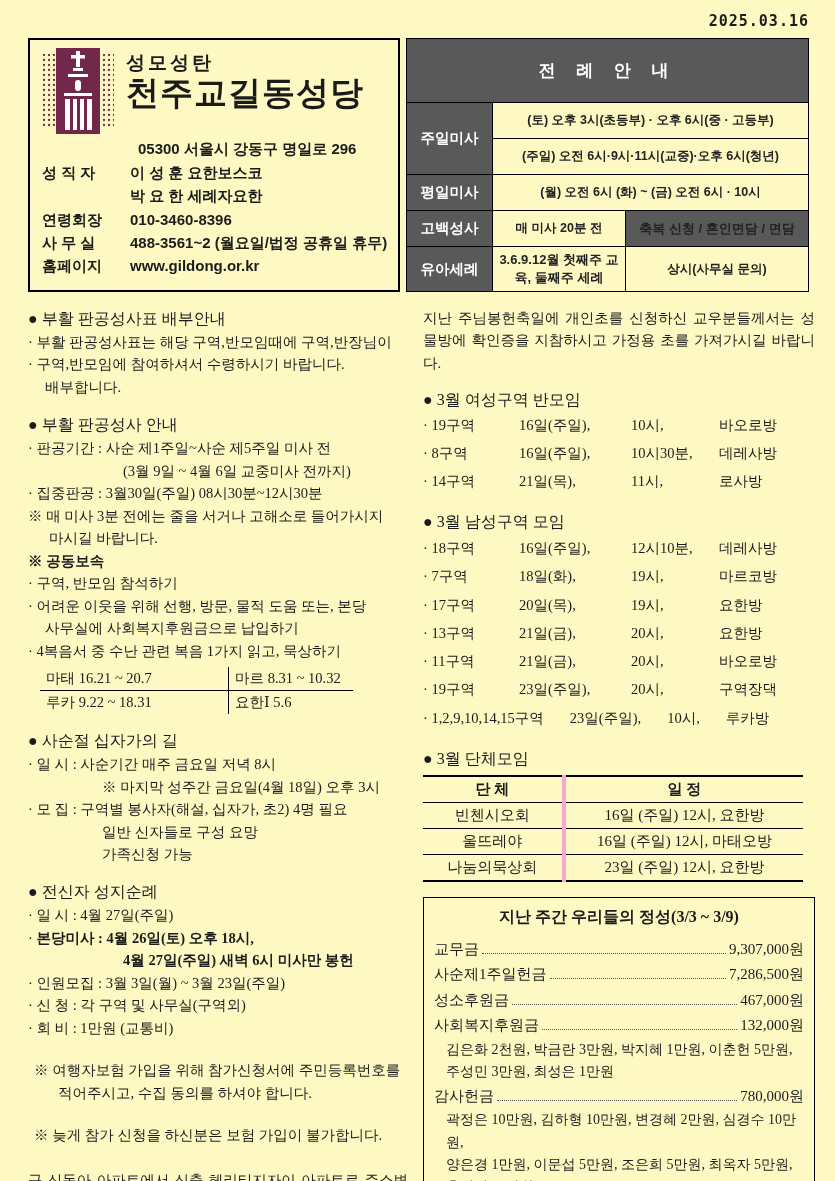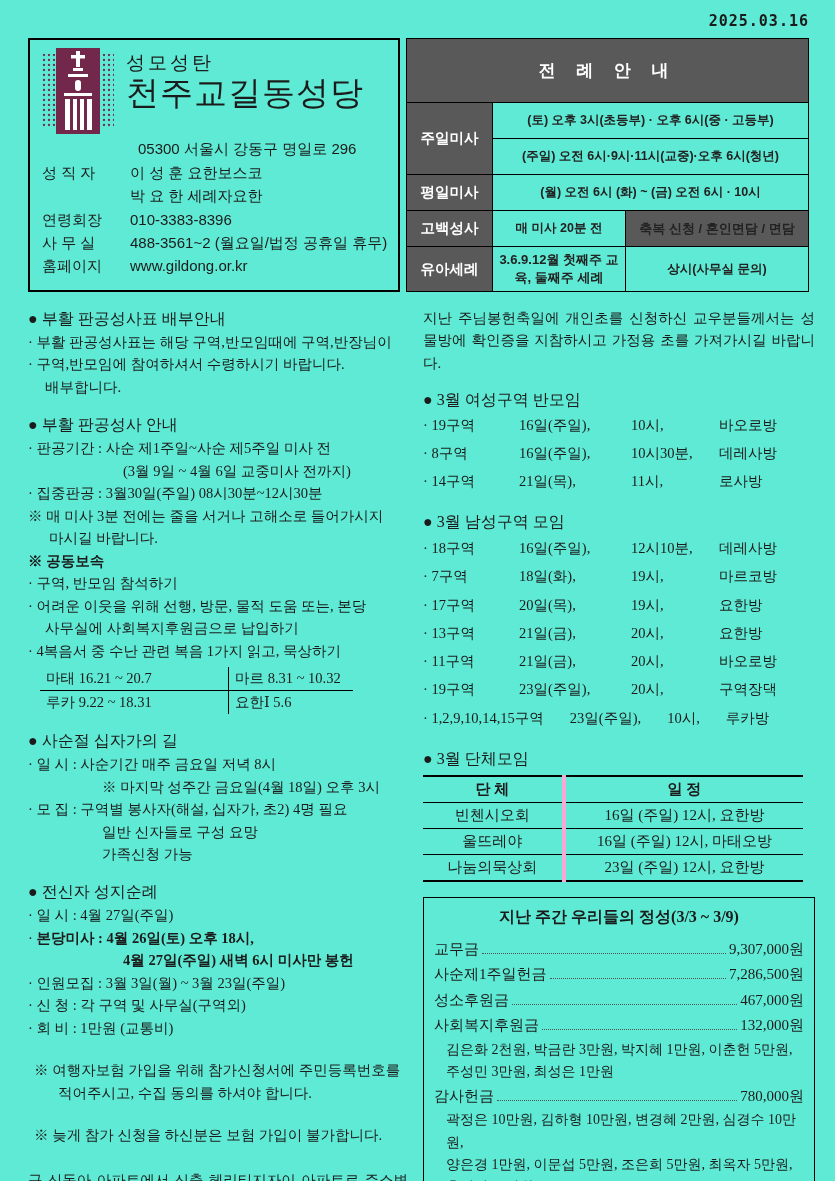--- a/index.html
+++ b/index.html
@@ -1,27 +1,27 @@
 <!DOCTYPE html>
 <html><head>
 <meta charset="utf-8">
 <style>
   html,body { margin:0; padding:0; background:#e9e9e9; }
   .page {
-    width:835px; height:1181px; margin:0 auto; background:#5eead4;
+    width:835px; height:1181px; margin:0 auto; background:#fef9c3;
     box-sizing:border-box; padding:12px 20px 8px 28px; position:relative; overflow:hidden;
     font-family:"Liberation Serif","DejaVu Serif",serif; color:#1b1b1b;
   }
   .date { text-align:right; font-family:"DejaVu Sans Mono",monospace;
           font-size:15px; font-weight:bold; padding-right:6px; letter-spacing:1px; }
 
   
   .top { display:flex; gap:6px; margin-top:8px; align-items:stretch; }
   .idbox { width:372px; border:2px solid #000; box-sizing:border-box; padding:8px 10px 6px 12px;
-           font-family:"Liberation Sans","DejaVu Sans",sans-serif; font-weight:normal; }
+           font-family:"Liberation Sans","DejaVu Sans",sans-serif; font-weight:bold; }
   .idrow { display:flex; gap:12px; align-items:flex-start; }
   .titles { padding-top:4px; }
   .sub   { font-size:19px; letter-spacing:3px; line-height:1.15; }
   .main  { font-size:33px; letter-spacing:1px; line-height:1.15; }
   .addr  { font-size:15px; margin:6px 0 2px 96px; }
   .inforow { display:flex; font-size:15px; line-height:1.55; }
   .lbl { width:88px; flex:none; }
   .val { flex:1; }
 
   table.liturgy { border-collapse:collapse; width:403px; table-layout:fixed;
@@ -114,21 +114,21 @@
       <div class="inforow">
         <span class="lbl">성 직 자</span>
         <span class="val">이 성 훈 요한보스코</span>
       </div>
       <div class="inforow">
         <span class="lbl"></span>
         <span class="val">박 요 한 세례자요한</span>
       </div>
       <div class="inforow">
         <span class="lbl">연령회장</span>
-        <span class="val">010-3383-8396</span>
+        <span class="val">010-3460-8396</span>
       </div>
       <div class="inforow">
         <span class="lbl">사 무 실</span>
         <span class="val">488-3561~2 (월요일/법정 공휴일 휴무)</span>
       </div>
       <div class="inforow">
         <span class="lbl">홈페이지</span>
         <span class="val">www.gildong.or.kr</span>
       </div>
     </div>

